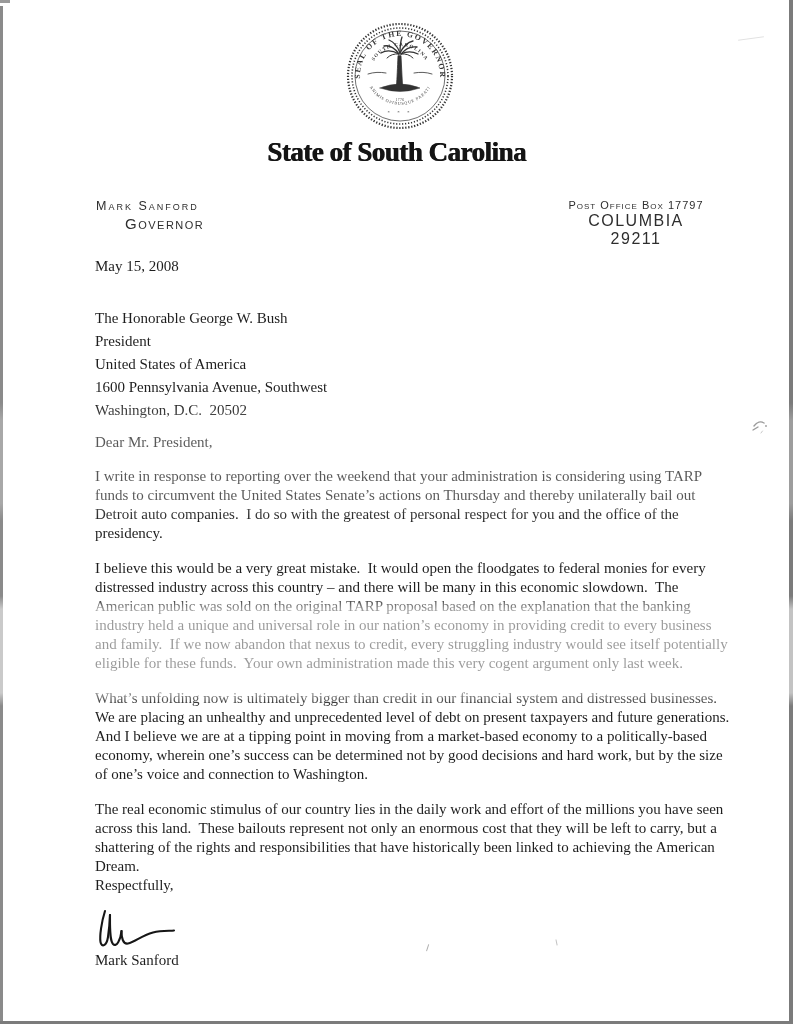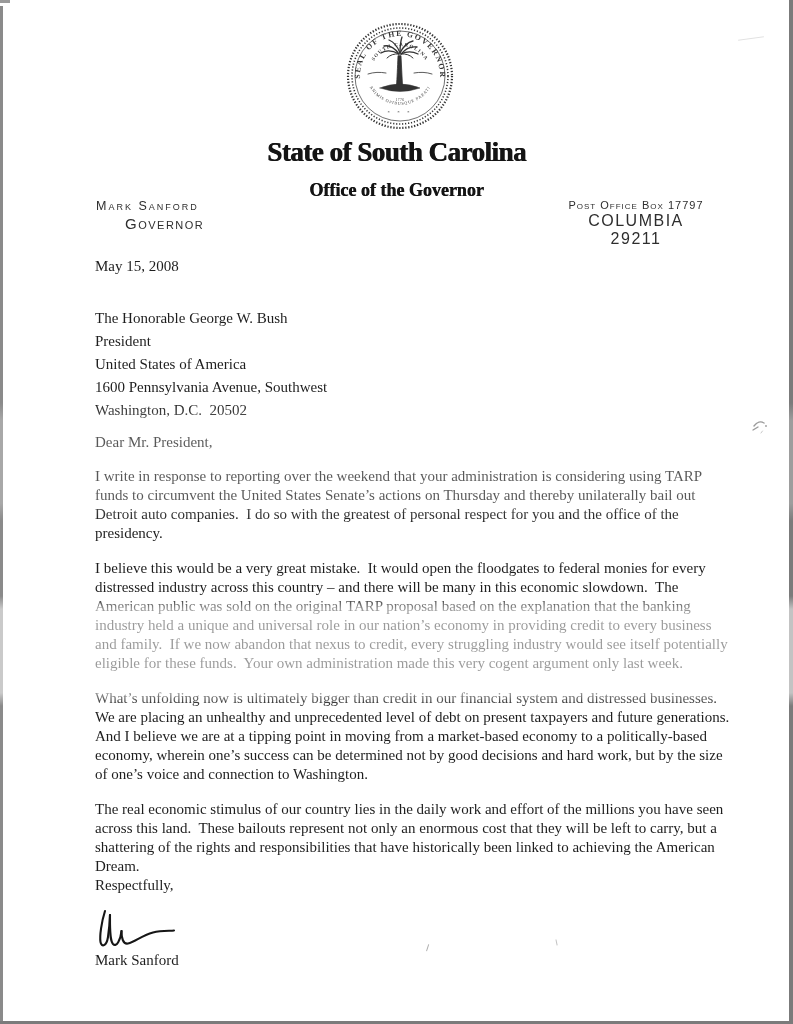--- a/index.html
+++ b/index.html
@@ -106,21 +106,20 @@
       <path d="M24 54 C30 52 36 52 42 53" stroke-width="0.8"></path>
       <path d="M70 53 C76 52 82 52 88 54" stroke-width="0.8"></path>
       <path d="M36 68 Q56 60 76 68 Q56 75 36 68 Z" fill="#1c1c1c" stroke-width="0.5"></path>
     </g>
     <text class="yr-t" x="56" y="80.5" text-anchor="middle">1776</text>
     <text class="motto-t"><textPath href="#arcBottom" xlink:href="#arcBottom" startOffset="50%" text-anchor="middle">ANIMIS OPIBUSQUE PARATI</textPath></text>
     <text class="stars-t" x="56" y="94" text-anchor="middle">* * *</text>
   </svg>
 
   <div class="state-title">State of South Carolina</div>
-  <div class="office-title">Office of the Governor</div>
 
   <div class="sender">
     <div class="name">Mark Sanford</div>
     <div class="title">Governor</div>
   </div>
 
   <div class="pobox">
     <div class="line1">Post Office Box 17797</div>
     <div class="line2">Columbia 29211</div>
   </div>

